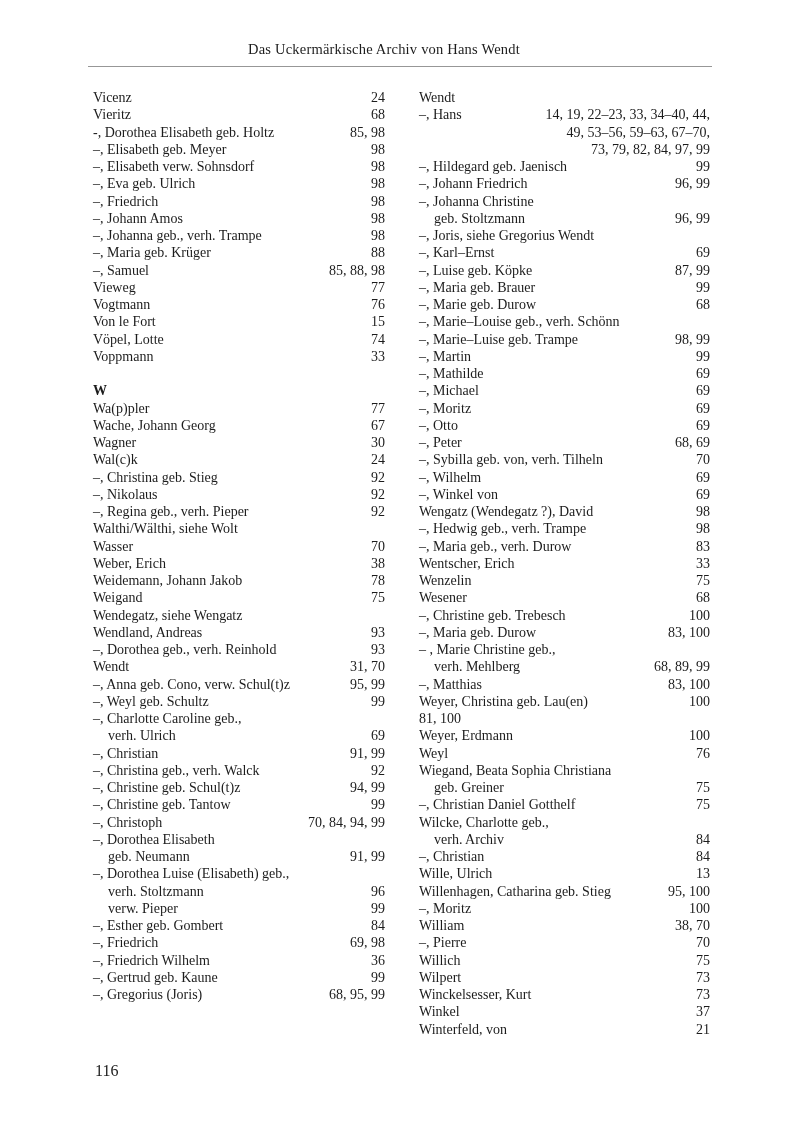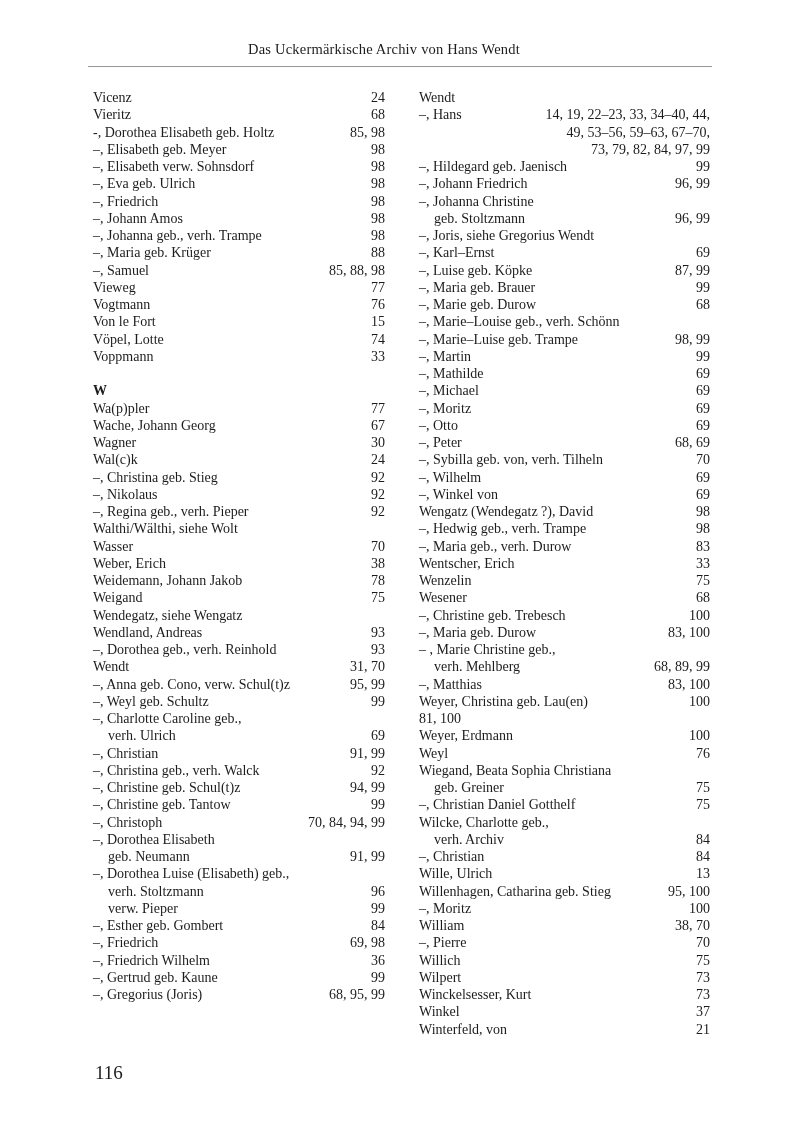--- a/index.html
+++ b/index.html
@@ -56,21 +56,21 @@
     white-space: pre;
     text-align: right;
   }
   .row.cont .name { padding-left: 15px; }
   .row.section .name { font-weight: bold; }
   .row.pagesonly .name { flex: 1 1 auto; }
   .page-number {
     position: absolute;
     left: 95px;
     top: 1062px;
-    font-size: 19px;
+    font-size: 16px;
   }
 </style>
 </head>
 <body>
 
 <div class="page">
 
   <div class="running-head">Das Uckermärkische Archiv von Hans Wendt</div>
 
   <div class="head-rule"></div>

